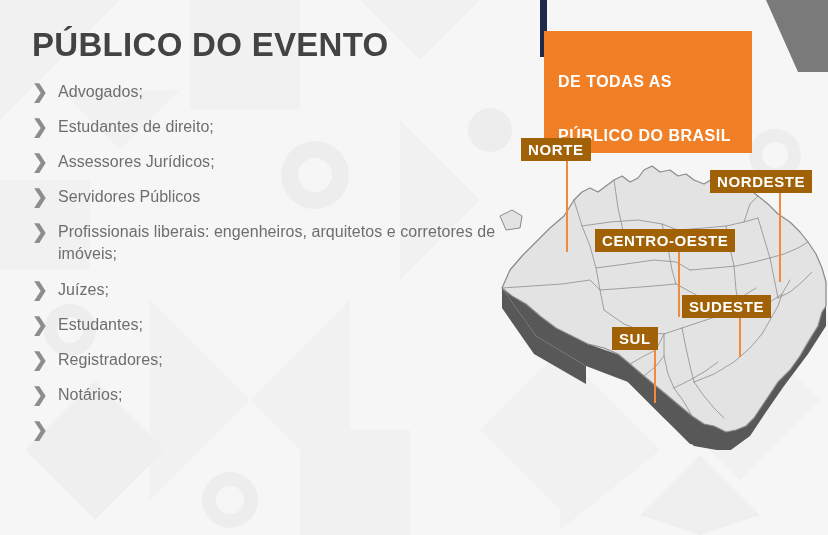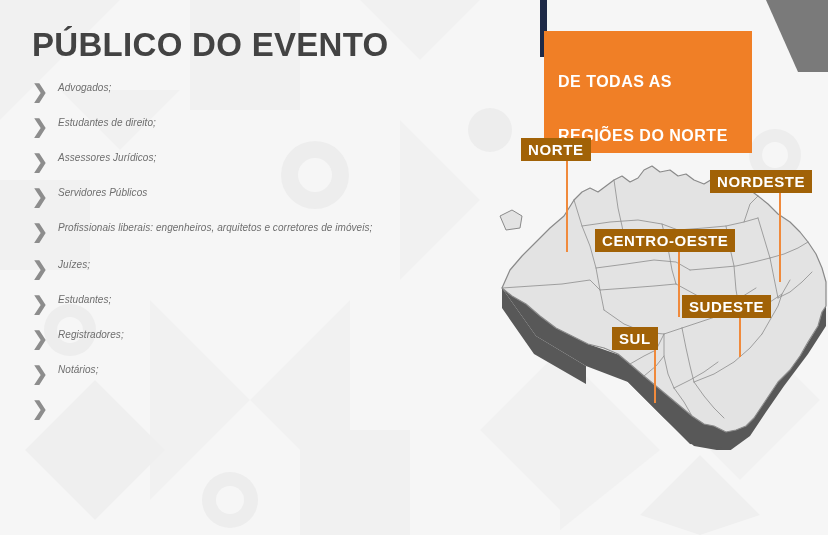--- a/index.html
+++ b/index.html
@@ -80,25 +80,24 @@
     width: 26px;
     display: block;
     color: #8d8d8d;
     font-size: 19px;
     font-weight: bold;
     line-height: 20px;
     margin-top: 1px;
   }
 
   .bullet-text {
-    font-size: 10px;
+    font-size: 16px;
     color: #6e6e6e;
     line-height: 1.42;
     letter-spacing: 0.05px;
-    font-style: italic;
   }
 
   
   .navy-bar {
     position: absolute;
     left: 540px;
     top: 0;
     width: 7px;
     height: 57px;
     background: #1e2a47;
@@ -265,21 +264,21 @@
       </li>
       <li class="bullet-item">
         <span class="chev-icon">❯</span>
       </li>
     </ul>
   </div>
 
   <div class="navy-bar"></div>
   <div class="banner">
     <div class="banner-line">DE TODAS AS</div>
-    <div class="banner-line">REGIÕES DO NORTE</div>
+    <div class="banner-line">PÚBLICO DO BRASIL</div>
   </div>
 
   <div class="map-wrap">
     <svg class="map-svg" viewBox="0 0 350 320" preserveAspectRatio="xMidYMid meet">
 
       <g fill="#585858">
         <path d="M24,158 L30,150 L62,186 L110,214 L150,228 L186,258 L214,286 L244,300 L268,296 L284,276
                  L300,252 L322,226 L340,196 L344,182 L348,176
                  L348,196 L330,224 L306,256 L288,282 L272,306 L250,322 L216,316 L186,288 L150,252
                  L108,236 L58,206 Z"></path>

